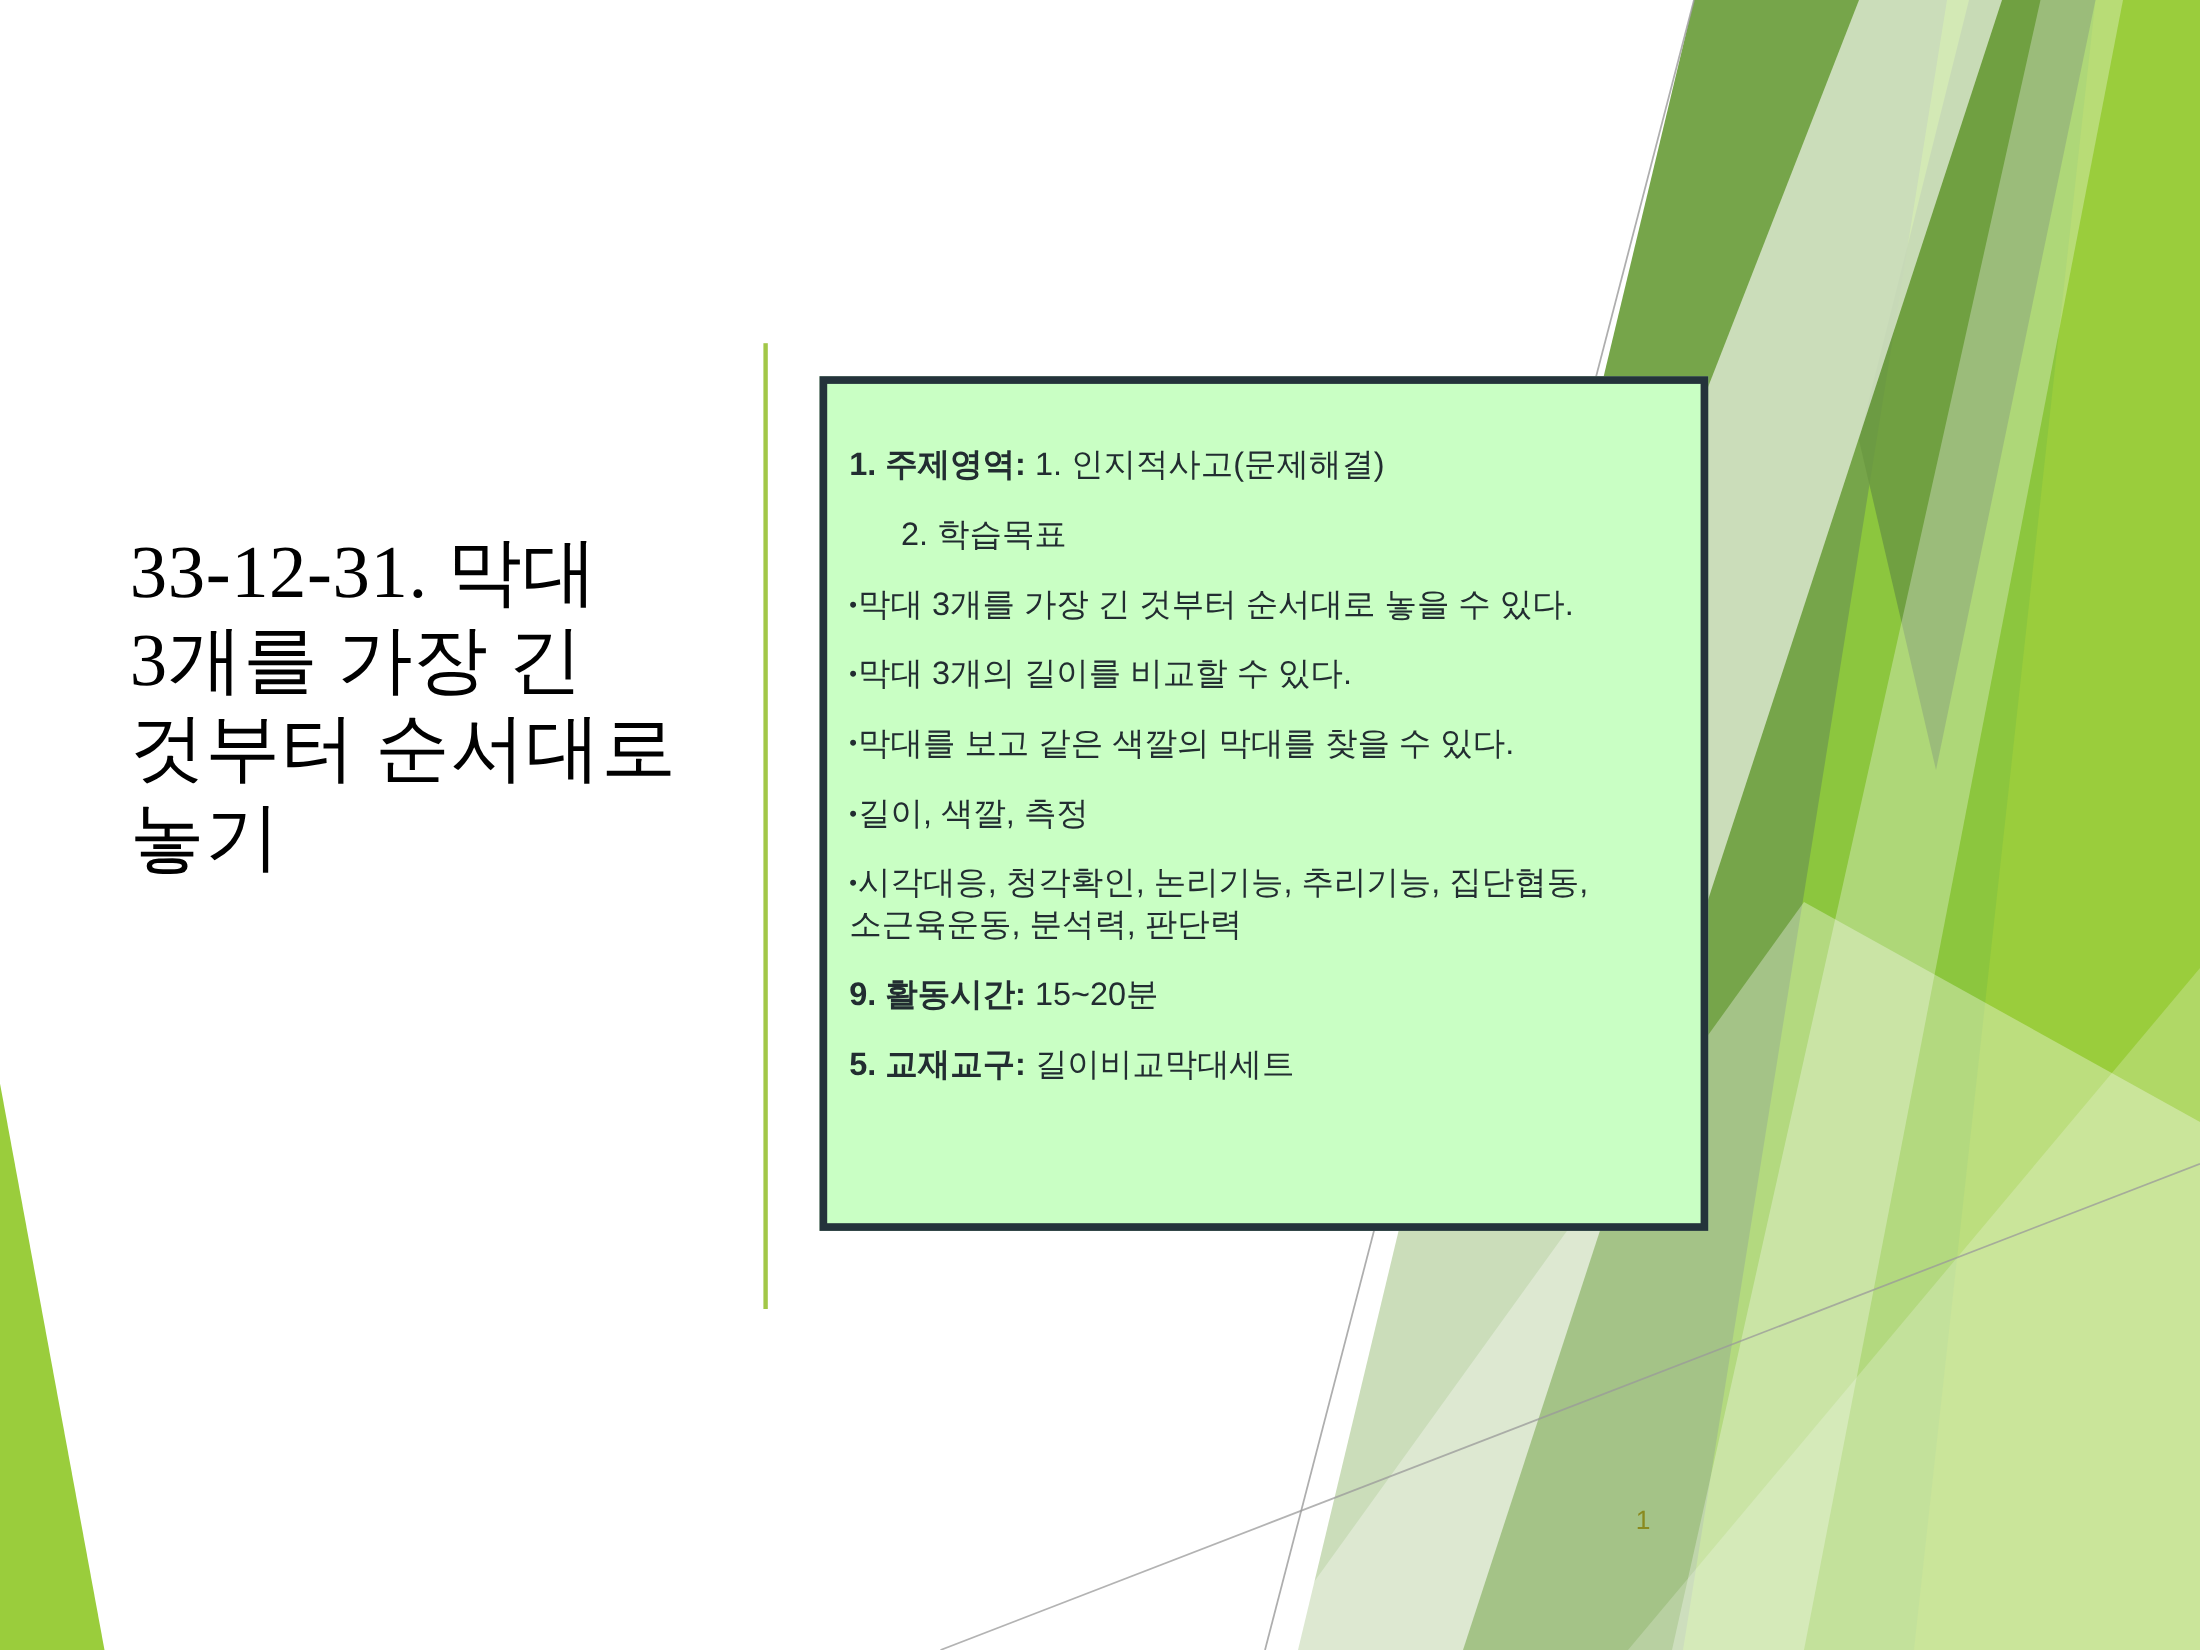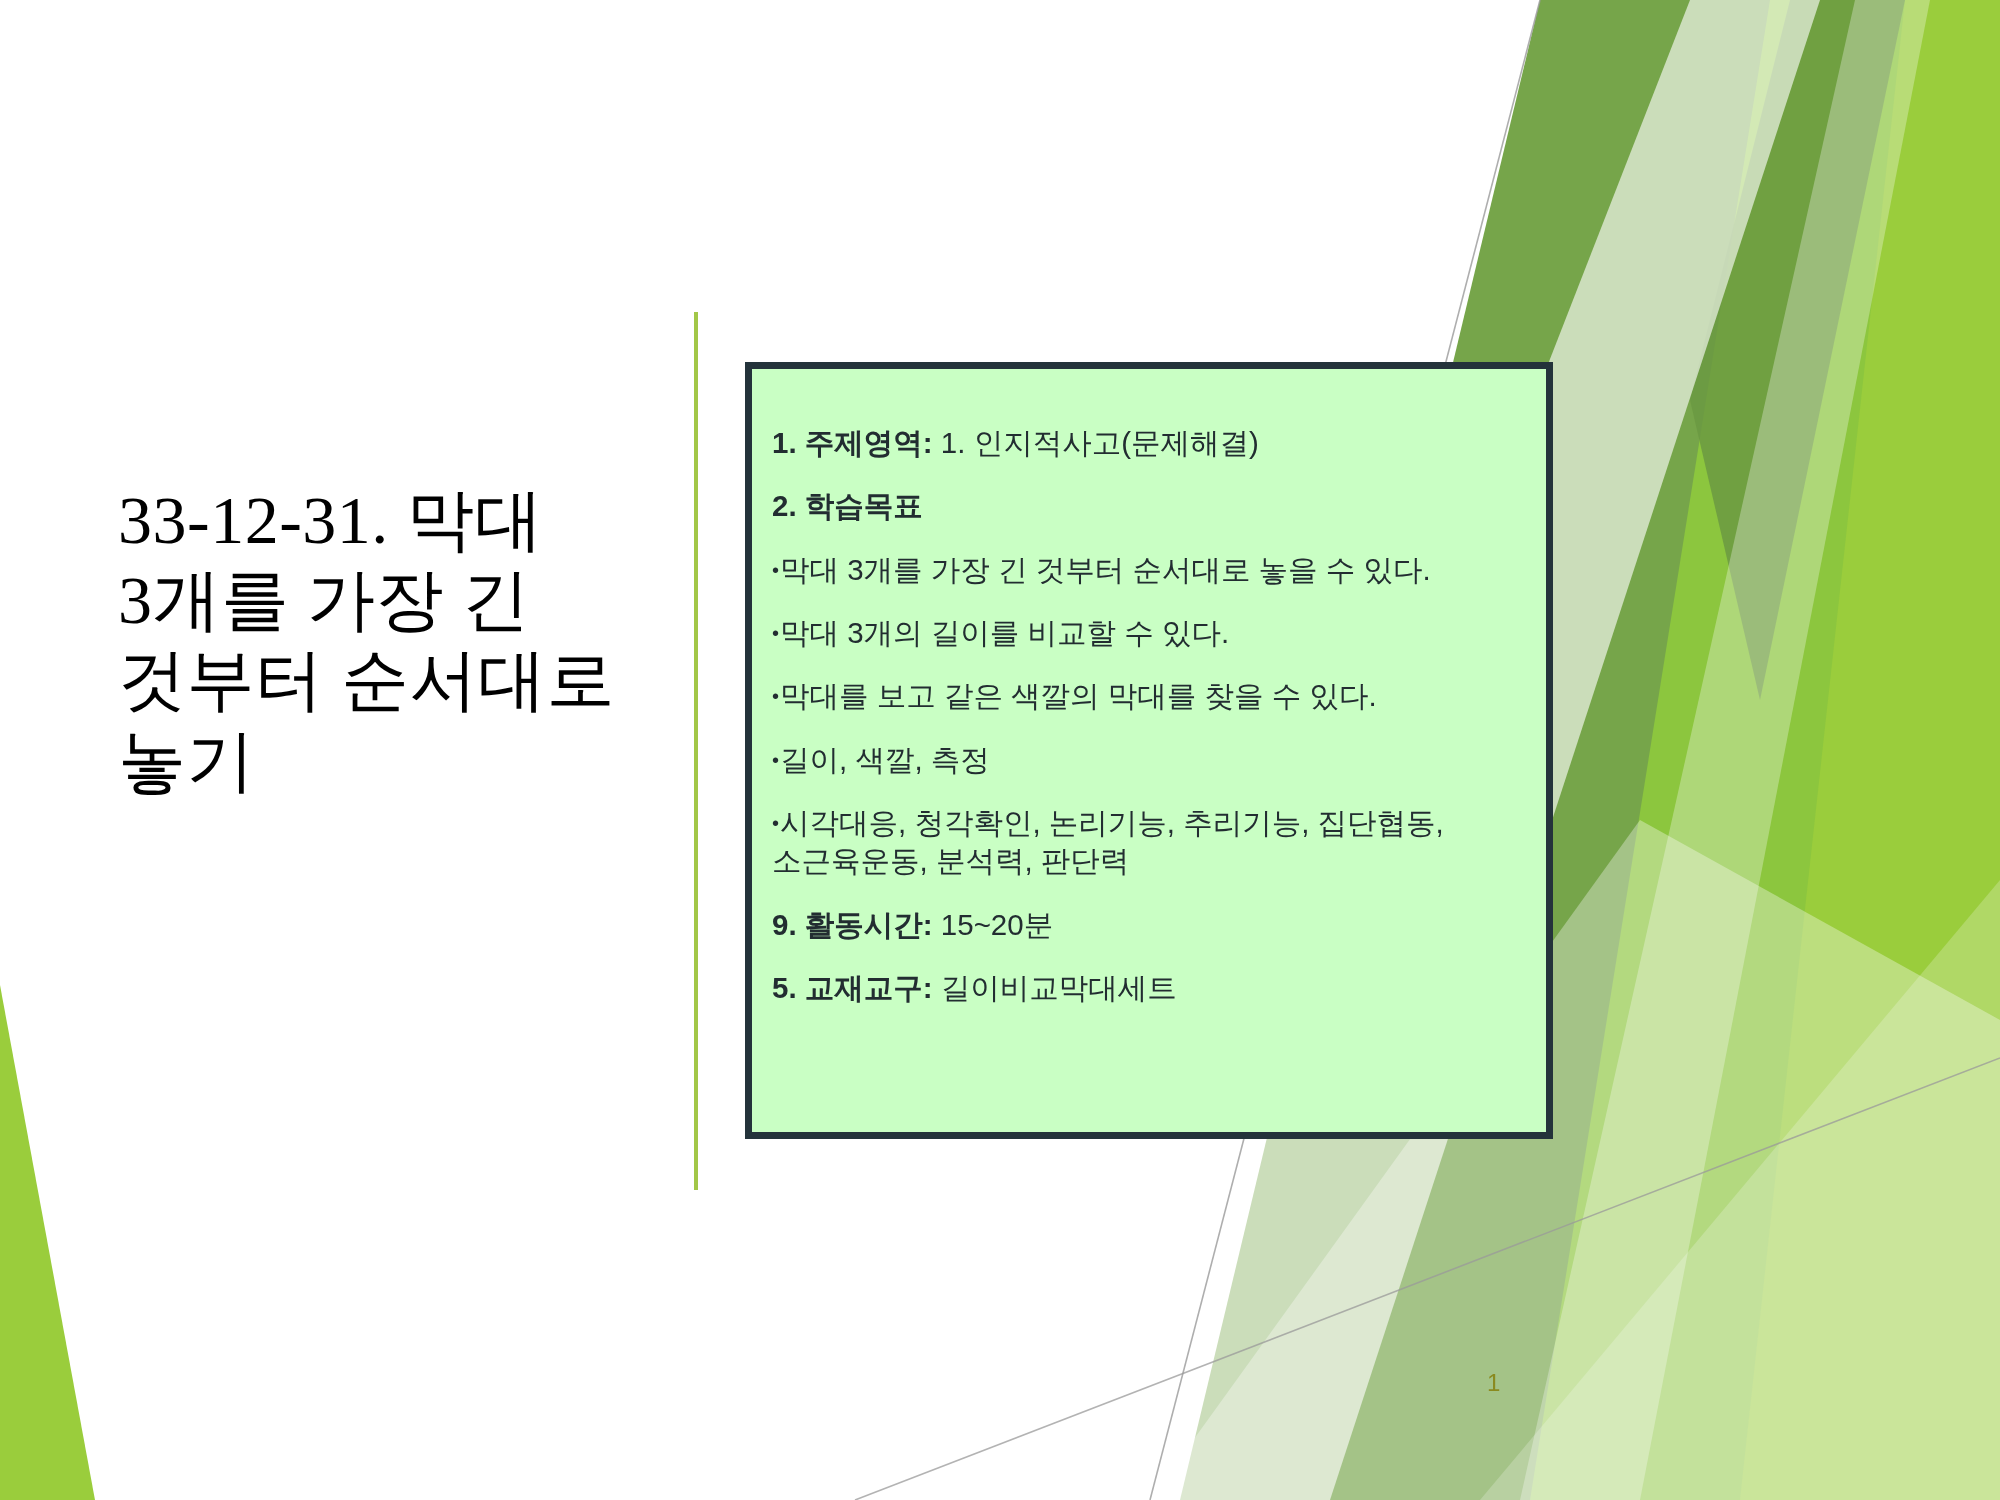--- a/index.html
+++ b/index.html
@@ -51,42 +51,42 @@
     top: 312px;
     width: 4px;
     height: 878px;
     background: #a2c748;
   }
 
   
   #content-box {
     position: absolute;
     left: 745px;
-    top: 362px;
+    top: 342px;
     width: 808px;
     height: 777px;
     background: #c9ffc4;
     border: 7px solid #24333b;
     box-sizing: border-box;
   }
   #content-list {
     position: absolute;
     left: 20px;
     top: 55px;
     right: 10px;
   }
   .line {
     color: #222d31;
     font-size: 29.5px;
     line-height: 1.30;
     margin-bottom: 25px;
     white-space: pre-wrap;
     word-break: keep-all;
   }
-  .line.heading { font-weight: bold; }
+  .line.heading { font-weight: normal; margin-left: 47px; }
   .line.bullet {
     text-indent: 0;
     padding-left: 0;
   }
   .line.bullet::before {
     content: "\2022";
     font-size: 20px;
     vertical-align: 3px;
     margin-right: 1px;
   }

